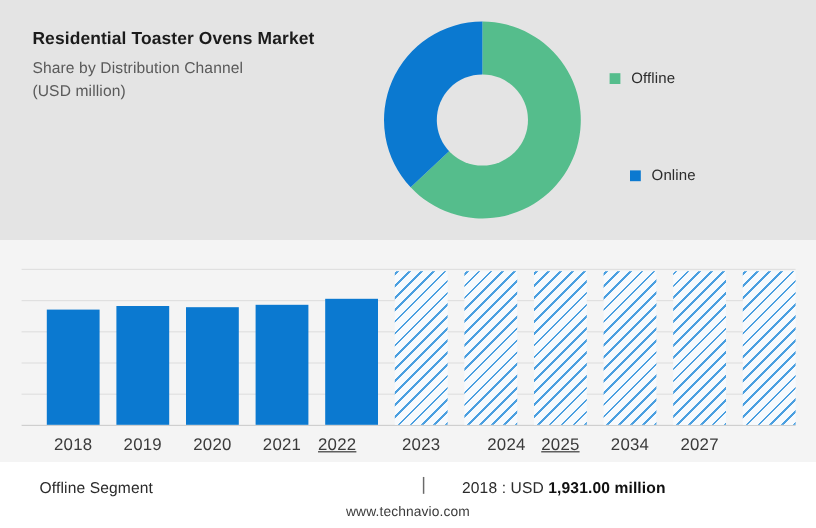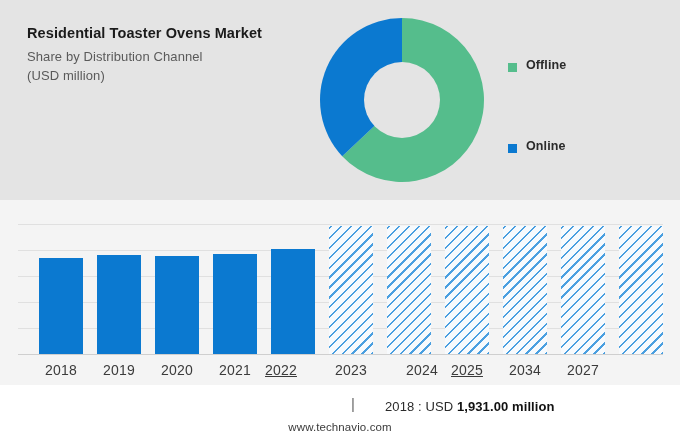--- a/index.html
+++ b/index.html
@@ -34,24 +34,24 @@
   .donut-wrap{
     position:absolute;left:319px;top:17px;width:166px;height:166px;
   }
   .donut-svg{display:block;}
 
   
   .legend{
     position:absolute;left:505px;top:0;width:160px;height:200px;
   }
   .legend-item{
-    position:absolute;display:flex;align-items:flex-end;font-weight:bold;
+    position:absolute;display:flex;align-items:center;
   }
   .legend-item.offline{top:58px;left:3px;}
-  .legend-item.online{top:139px;left:3px;}
+  .legend-item.online{top:139px;left:20px;}
   .legend-swatch{
     width:9px;height:9px;display:inline-block;margin-right:9px;
   }
   .legend-label{
     font-size:12.5px;color:#2b2b2b;letter-spacing:0.1px;
   }
 
   
   .bars-panel{
     position:absolute;left:0;top:200px;width:680px;height:185px;
@@ -172,18 +172,19 @@
         <div class="xlabel" style="left: 322px; top: 162px;">2023</div>
         <div class="xlabel" style="left: 393px; top: 162px;">2024</div>
         <div class="xlabel" style="left: 438px; top: 162px; text-decoration: underline;">2025</div>
         <div class="xlabel" style="left: 496px; top: 162px;">2034</div>
         <div class="xlabel" style="left: 554px; top: 162px;">2027</div>
         <div class="xlabel" style="left: 612px; top: 166px; margin-top: 20px;">2028</div>
       </div>
   </div>
 
   <div class="footer">
+    <span class="footer-left">Offline Segment</span>
     <span class="footer-sep">|</span>
     <span class="footer-right"><span>2018 : USD</span>&nbsp;<b>1,931.00 million</b></span>
     <span class="footer-site">www.technavio.com</span>
   </div>
 
 </div>
 
 </body></html>

